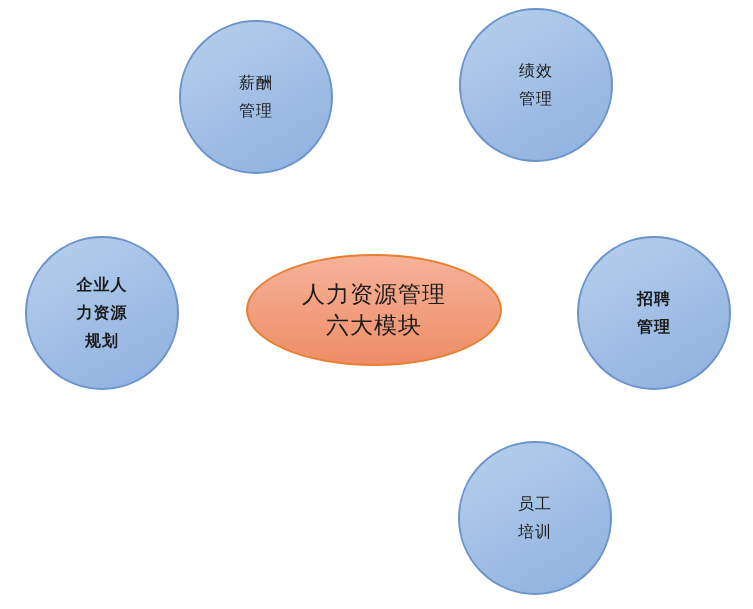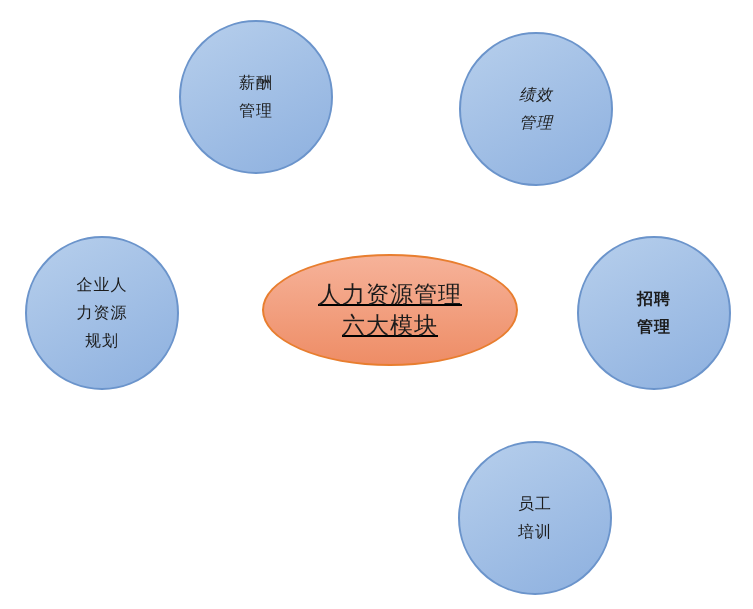--- a/index.html
+++ b/index.html
@@ -32,47 +32,46 @@
   .node-label {
     white-space: pre-line;
     text-align: center;
     font-size: 16px;
     line-height: 28px;
     color: var(--text, #1c1c1c);
     letter-spacing: 1px;
   }
   .center-ellipse {
     position: absolute;
-    left: 262px;
+    left: 246px;
     top: 254px;
     width: 256px;
     height: 112px;
     border-radius: 50%;
     background: linear-gradient(180deg,
       var(--center-fill-top, #f6b299) 0%,
       var(--center-fill-bottom, #ee8d66) 100%);
     border: 2px solid var(--center-border, #e87e2f);
     box-sizing: border-box;
     display: flex;
     align-items: center;
     justify-content: center;
-    text-decoration: underline;
   }
   .center-label {
     white-space: pre-line;
     text-align: center;
     font-size: 23px;
     line-height: 31px;
     color: var(--text, #1c1c1c);
     letter-spacing: 1px;
   }
   
   .pos-compensation   { left: 179px; top: 20px;  }
-  .pos-performance    { left: 459px; top: 32px; font-style: italic;  }
-  .pos-planning       { left: 25px;  top: 236px; }
+  .pos-performance    { left: 459px; top: 8px;  }
+  .pos-planning       { left: 25px;  top: 236px; font-weight: bold; }
   .pos-recruitment    { left: 577px; top: 236px; font-weight: bold; }
   .pos-labor          { left: 179px; top: 443px; }
   .pos-training       { left: 458px; top: 441px; }
 </style>
 </head>
 <body>
 
 <div class="canvas">
 
   <div class="node-circle pos-compensation">

